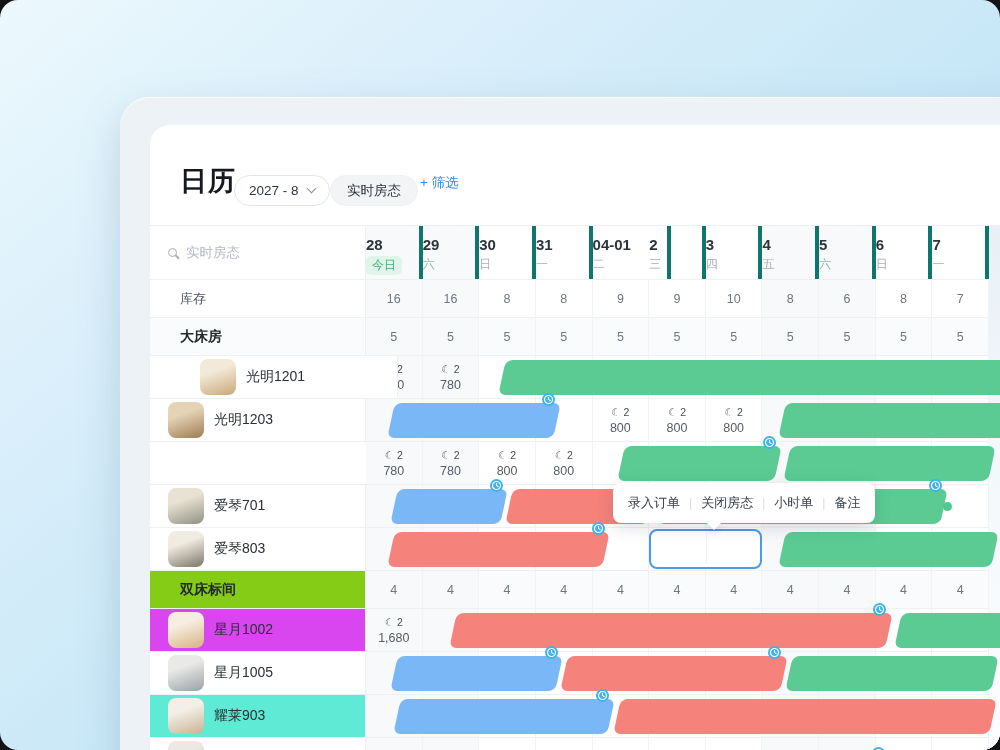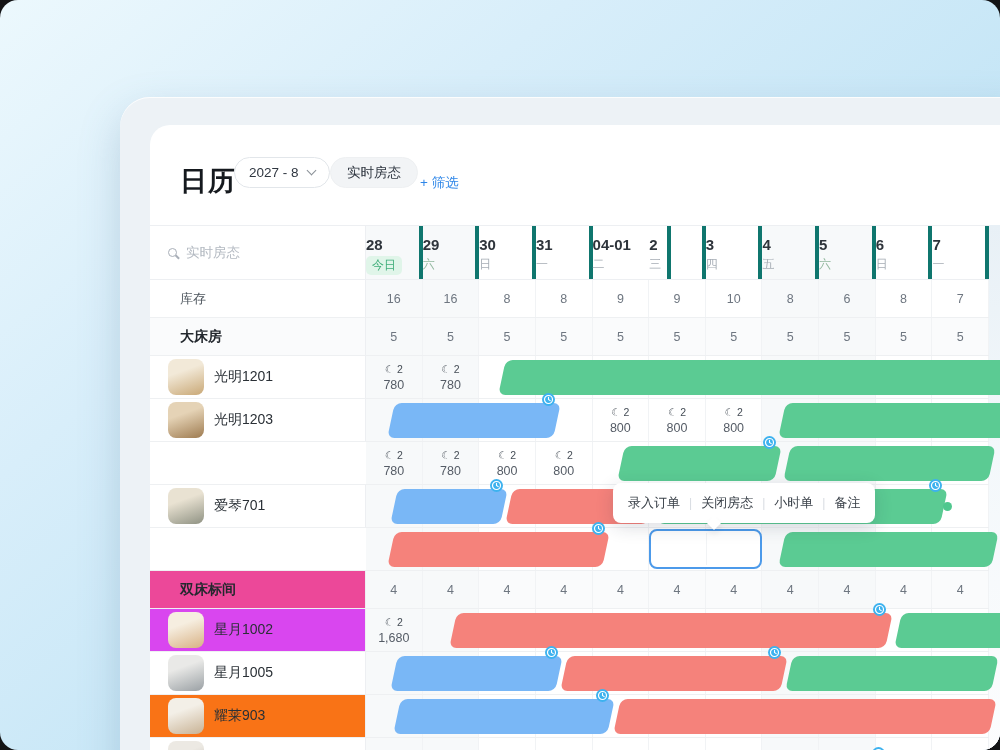--- a/index.html
+++ b/index.html
@@ -5,21 +5,21 @@
   html,body{margin:0;padding:0;background:#121315;}
   *{box-sizing:border-box;font-family:"Liberation Sans","DejaVu Sans",sans-serif;}
   #app{position:relative;width:1000px;height:750px;overflow:hidden;border-radius:18px;
        background:linear-gradient(140deg,#ecf8fd 0%,#d8eefa 30%,#bfe3f5 70%,#a8d8f0 100%);}
   #outer-card{position:absolute;left:120px;top:97px;width:920px;height:700px;border-radius:30px;
        background:#edf2f6;box-shadow:0 16px 40px rgba(90,130,160,.28), inset 0 1px 0 rgba(255,255,255,.8);}
   #panel{position:absolute;left:150px;top:125px;width:870px;height:660px;border-radius:20px 0 0 0;background:#ffffff;}
 
   
   .hd-title{position:absolute;left:30px;top:38px;font-size:27px;font-weight:bold;color:#15191e;letter-spacing:1px;}
-  .pill{position:absolute;top:32px;height:31px;display:flex;align-items:center;border-radius:16px;font-size:13.5px;color:#2f3640;cursor:pointer;}
+  .pill{position:absolute;top:50px;height:31px;display:flex;align-items:center;border-radius:16px;font-size:13.5px;color:#2f3640;cursor:pointer;}
   .pill.month{left:84px;padding:0 14px;background:#fff;border:1px solid #e2e6ea;}
   .pill.status{left:180px;padding:0 16px;background:#f2f4f6;border:1px solid #eef0f2;}
   .chev{display:inline-block;width:7px;height:7px;border-right:1.6px solid #8a9097;border-bottom:1.6px solid #8a9097;transform:rotate(45deg);margin-left:9px;margin-top:-4px;}
   .filter-link{position:absolute;left:270px;top:49px;font-size:13.5px;color:#2e86e8;cursor:pointer;}
 
   
   .grid-header{position:absolute;left:0;top:100px;width:100%;height:55px;border-top:1px solid #edeff2;border-bottom:1px solid #edeff2;}
   .search-box{position:absolute;left:0;top:0;width:216px;height:100%;border-right:1px solid #edeff2;display:flex;align-items:center;padding-left:18px;cursor:text;}
   .mag{position:relative;width:9px;height:9px;border:1.6px solid #a9afb8;border-radius:50%;margin-right:9px;flex:none;}
   .mag::after{content:"";position:absolute;width:5px;height:1.6px;background:#a9afb8;transform:rotate(45deg);right:-4px;bottom:-2px;}
@@ -223,21 +223,21 @@
           <div class="cell" style="left: 782.4px; width: 56.64px;"></div>
           <div class="cell pricecell shadecell" style="left: 216px; width: 56.64px;">
             <div class="moonline">☾ 2</div>
             <div class="amt">780</div>
           </div>
           <div class="cell pricecell shadecell" style="left: 272.64px; width: 56.64px;">
             <div class="moonline">☾ 2</div>
             <div class="amt">780</div>
           </div>
           <div class="bar" style="left: 351.936px; width: 521.088px; background: rgb(91, 203, 147);"></div>
-          <div class="labelbox" style="background: rgb(255, 255, 255);">
+          <div class="labelbox" style="background: rgb(255, 255, 255); margin-left: 32px;">
             <div class="thumb" style="background: linear-gradient(160deg, rgb(242, 233, 216) 0%, rgb(242, 233, 216) 35%, rgb(201, 168, 118) 100%);"></div>
             <div class="room-name">光明1201</div>
           </div>
         </div>
         <div class="row" style="top: 274px; height: 43px;">
           <div class="cell shadecell" style="left: 216px; width: 56.64px;"></div>
           <div class="cell shadecell" style="left: 272.64px; width: 56.64px;"></div>
           <div class="cell" style="left: 329.28px; width: 56.64px;"></div>
           <div class="cell" style="left: 385.92px; width: 56.64px;"></div>
           <div class="cell" style="left: 442.56px; width: 56.64px;"></div>
@@ -355,20 +355,24 @@
           <div class="cell" style="left: 725.76px; width: 56.64px;"></div>
           <div class="cell" style="left: 782.4px; width: 56.64px;"></div>
           <div class="bar" style="left: 241.488px; width: 215.232px; background: rgb(245, 130, 123);"></div>
           <div class="badge" style="left: 441.72px; top: -6px;">
             <svg width="13" height="13" viewBox="0 0 13 13">
               <circle cx="6.5" cy="6.5" r="4" fill="none" stroke="#fff" stroke-width="1.2"></circle>
               <path d="M6.5 4.4V6.5l1.7 1.1" fill="none" stroke="#fff" stroke-width="1.1" stroke-linecap="round"></path>
             </svg>
           </div>
           <div class="bar" style="left: 631.738px; width: 212.966px; background: rgb(91, 203, 147);"></div>
+          <div class="labelbox" style="background: rgb(255, 255, 255);">
+            <div class="thumb" style="background: linear-gradient(160deg, rgb(240, 236, 226) 0%, rgb(240, 236, 226) 35%, rgb(125, 116, 104) 100%);"></div>
+            <div class="room-name">爱琴803</div>
+          </div>
         </div>
         <div class="row section" style="top: 446px; height: 38px;">
           <div class="cell shadecell" style="left: 216px; width: 56.64px;">
             <div class="num">4</div>
           </div>
           <div class="cell shadecell" style="left: 272.64px; width: 56.64px;">
             <div class="num">4</div>
           </div>
           <div class="cell" style="left: 329.28px; width: 56.64px;">
             <div class="num">4</div>
@@ -390,21 +394,21 @@
           </div>
           <div class="cell shadecell" style="left: 669.12px; width: 56.64px;">
             <div class="num">4</div>
           </div>
           <div class="cell" style="left: 725.76px; width: 56.64px;">
             <div class="num">4</div>
           </div>
           <div class="cell" style="left: 782.4px; width: 56.64px;">
             <div class="num">4</div>
           </div>
-          <div class="labelbox" style="background: #ec4899;">
+          <div class="labelbox" style="background: #84cc16;">
             <div class="lbl-section">双床标间</div>
           </div>
         </div>
         <div class="row" style="top: 484px; height: 43px;">
           <div class="cell shadecell" style="left: 216px; width: 56.64px;"></div>
           <div class="cell shadecell" style="left: 272.64px; width: 56.64px;"></div>
           <div class="cell" style="left: 329.28px; width: 56.64px;"></div>
           <div class="cell" style="left: 385.92px; width: 56.64px;"></div>
           <div class="cell" style="left: 442.56px; width: 56.64px;"></div>
           <div class="cell" style="left: 499.2px; width: 56.64px;"></div>
@@ -475,21 +479,21 @@
           <div class="cell" style="left: 725.76px; width: 56.64px;"></div>
           <div class="cell" style="left: 782.4px; width: 56.64px;"></div>
           <div class="bar" style="left: 247.152px; width: 213.533px; background: rgb(121, 183, 246);"></div>
           <div class="badge" style="left: 445.685px; top: -6px;">
             <svg width="13" height="13" viewBox="0 0 13 13">
               <circle cx="6.5" cy="6.5" r="4" fill="none" stroke="#fff" stroke-width="1.2"></circle>
               <path d="M6.5 4.4V6.5l1.7 1.1" fill="none" stroke="#fff" stroke-width="1.1" stroke-linecap="round"></path>
             </svg>
           </div>
           <div class="bar" style="left: 466.915px; width: 376.09px; background: rgb(245, 130, 123);"></div>
-          <div class="labelbox" style="background: #f97316;">
+          <div class="labelbox" style="background: #5eead4;">
             <div class="thumb" style="background: linear-gradient(160deg, rgb(243, 239, 231) 0%, rgb(243, 239, 231) 35%, rgb(200, 178, 148) 100%);"></div>
             <div class="room-name">耀莱903</div>
           </div>
         </div>
         <div class="row" style="top: 613px; height: 43px;">
           <div class="cell shadecell" style="left: 216px; width: 56.64px;"></div>
           <div class="cell shadecell" style="left: 272.64px; width: 56.64px;"></div>
           <div class="cell" style="left: 329.28px; width: 56.64px;"></div>
           <div class="cell" style="left: 385.92px; width: 56.64px;"></div>
           <div class="cell" style="left: 442.56px; width: 56.64px;"></div>

